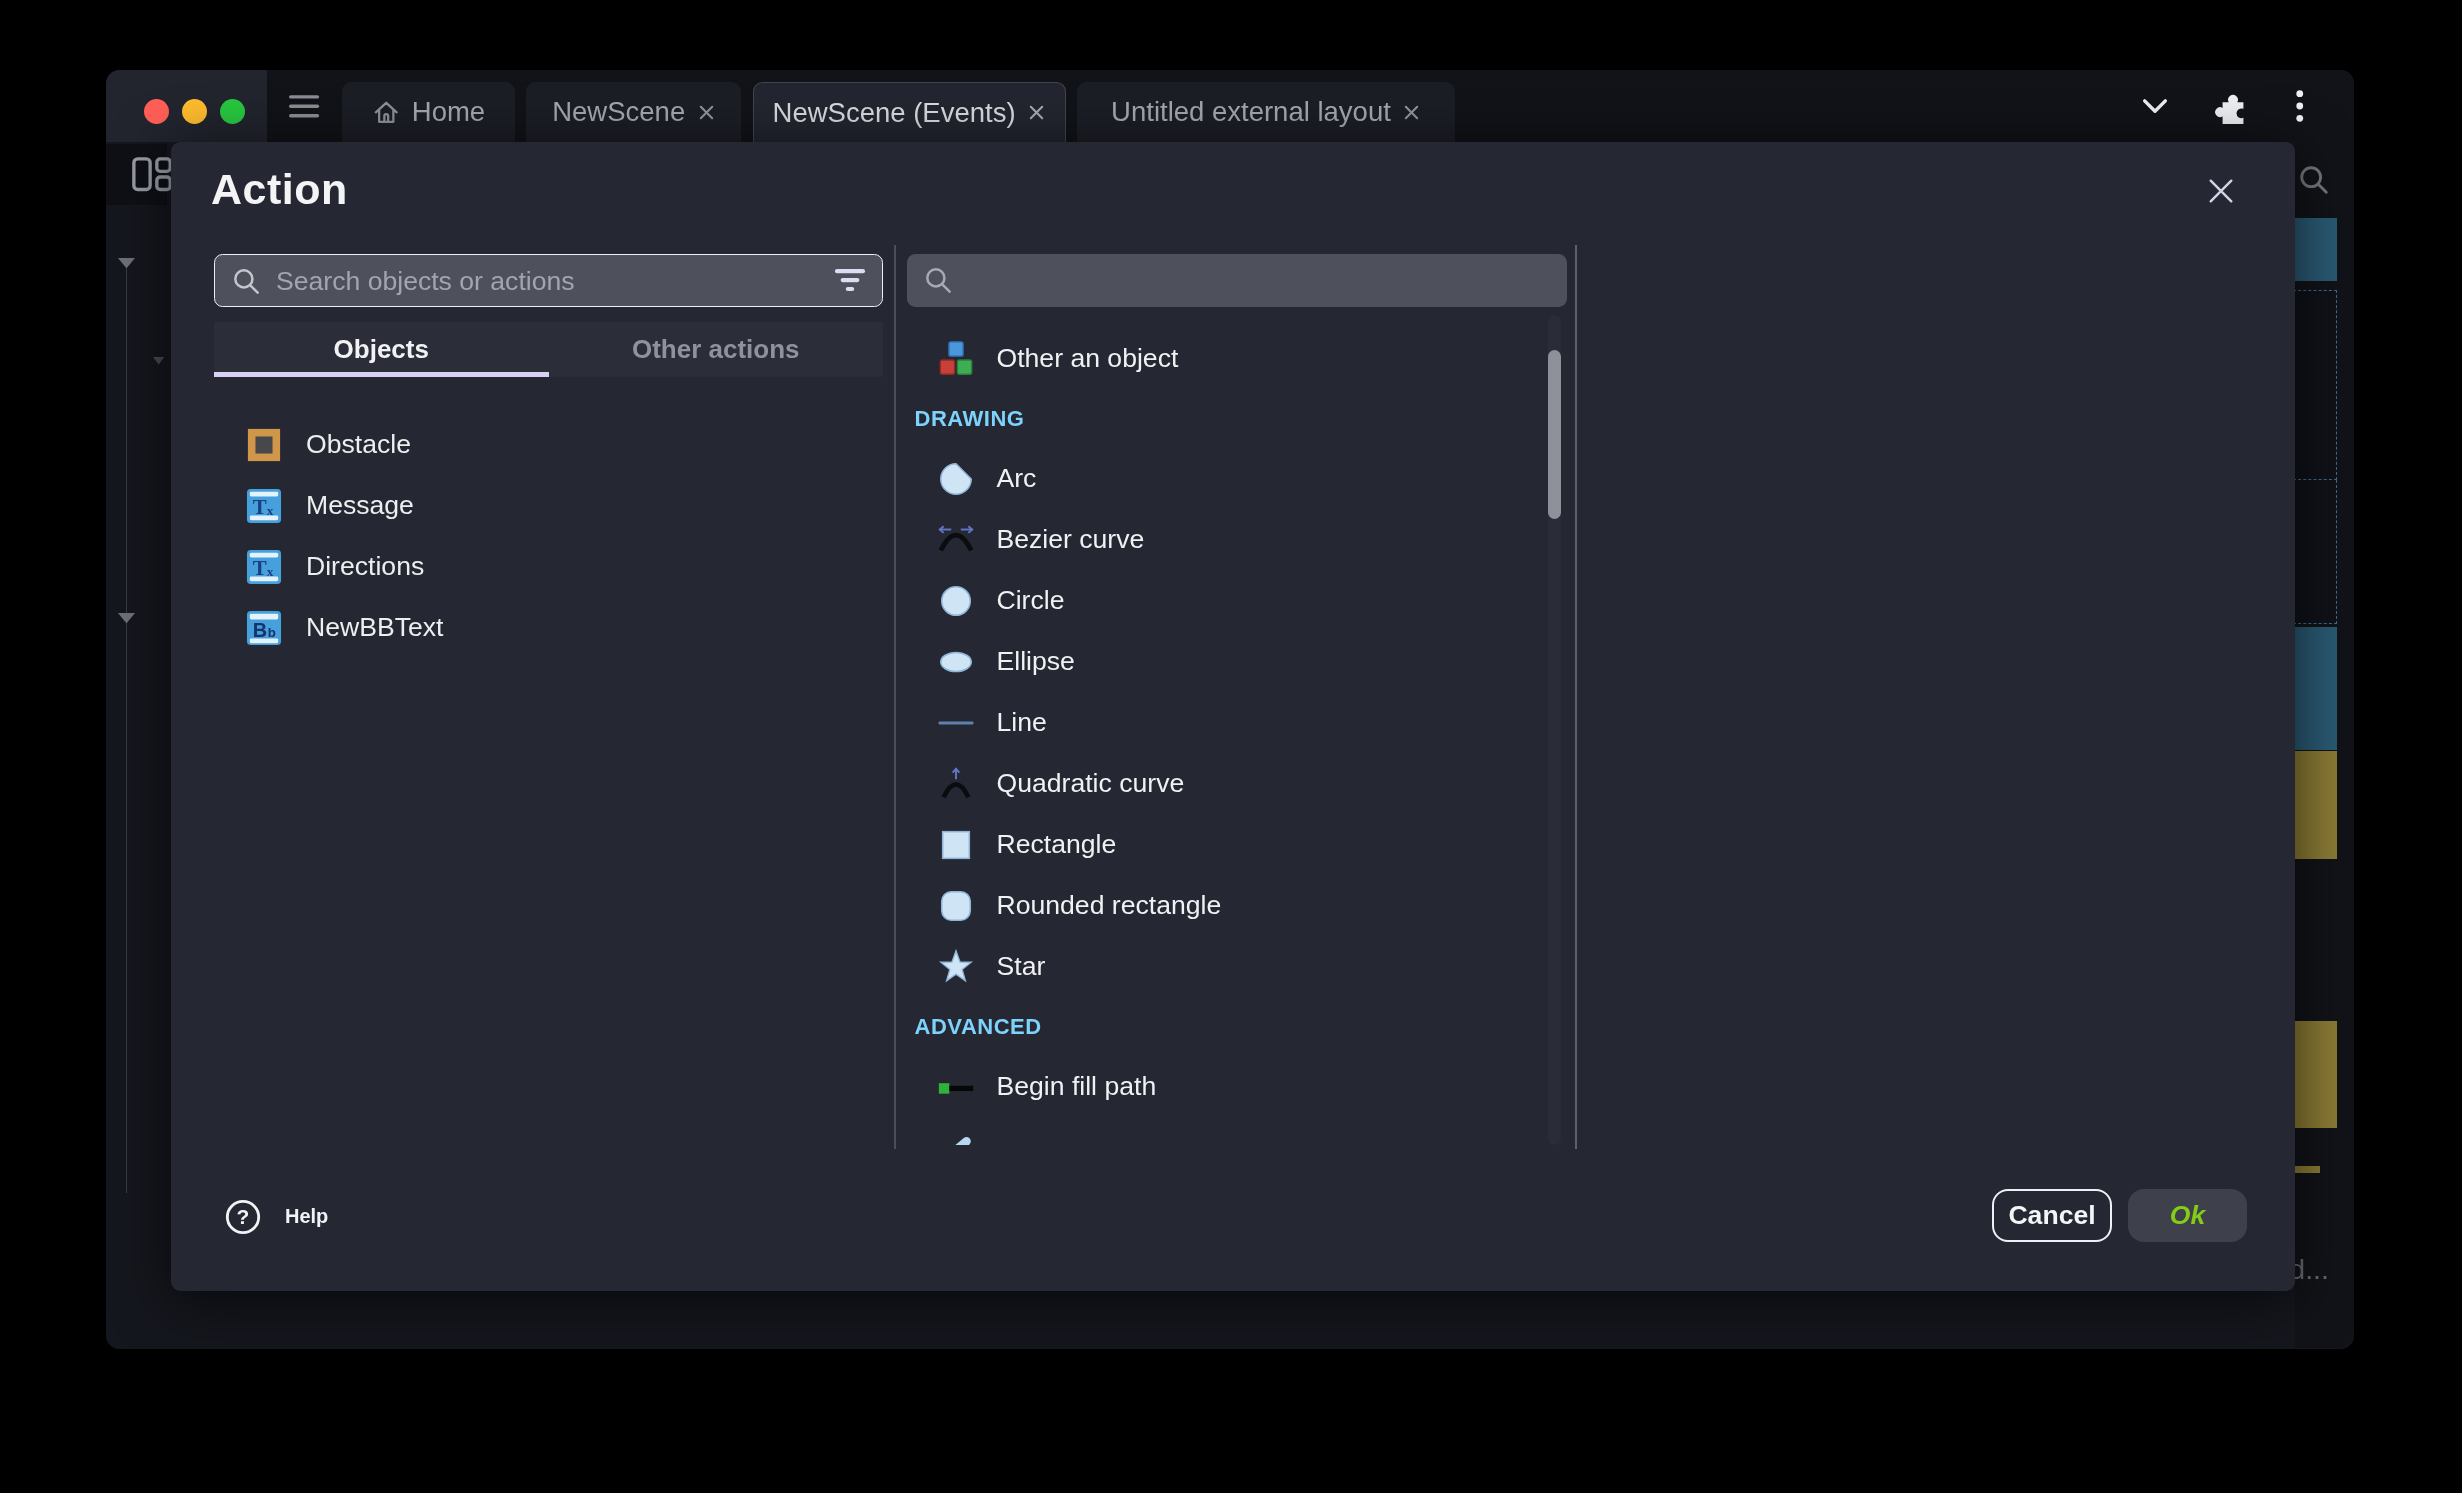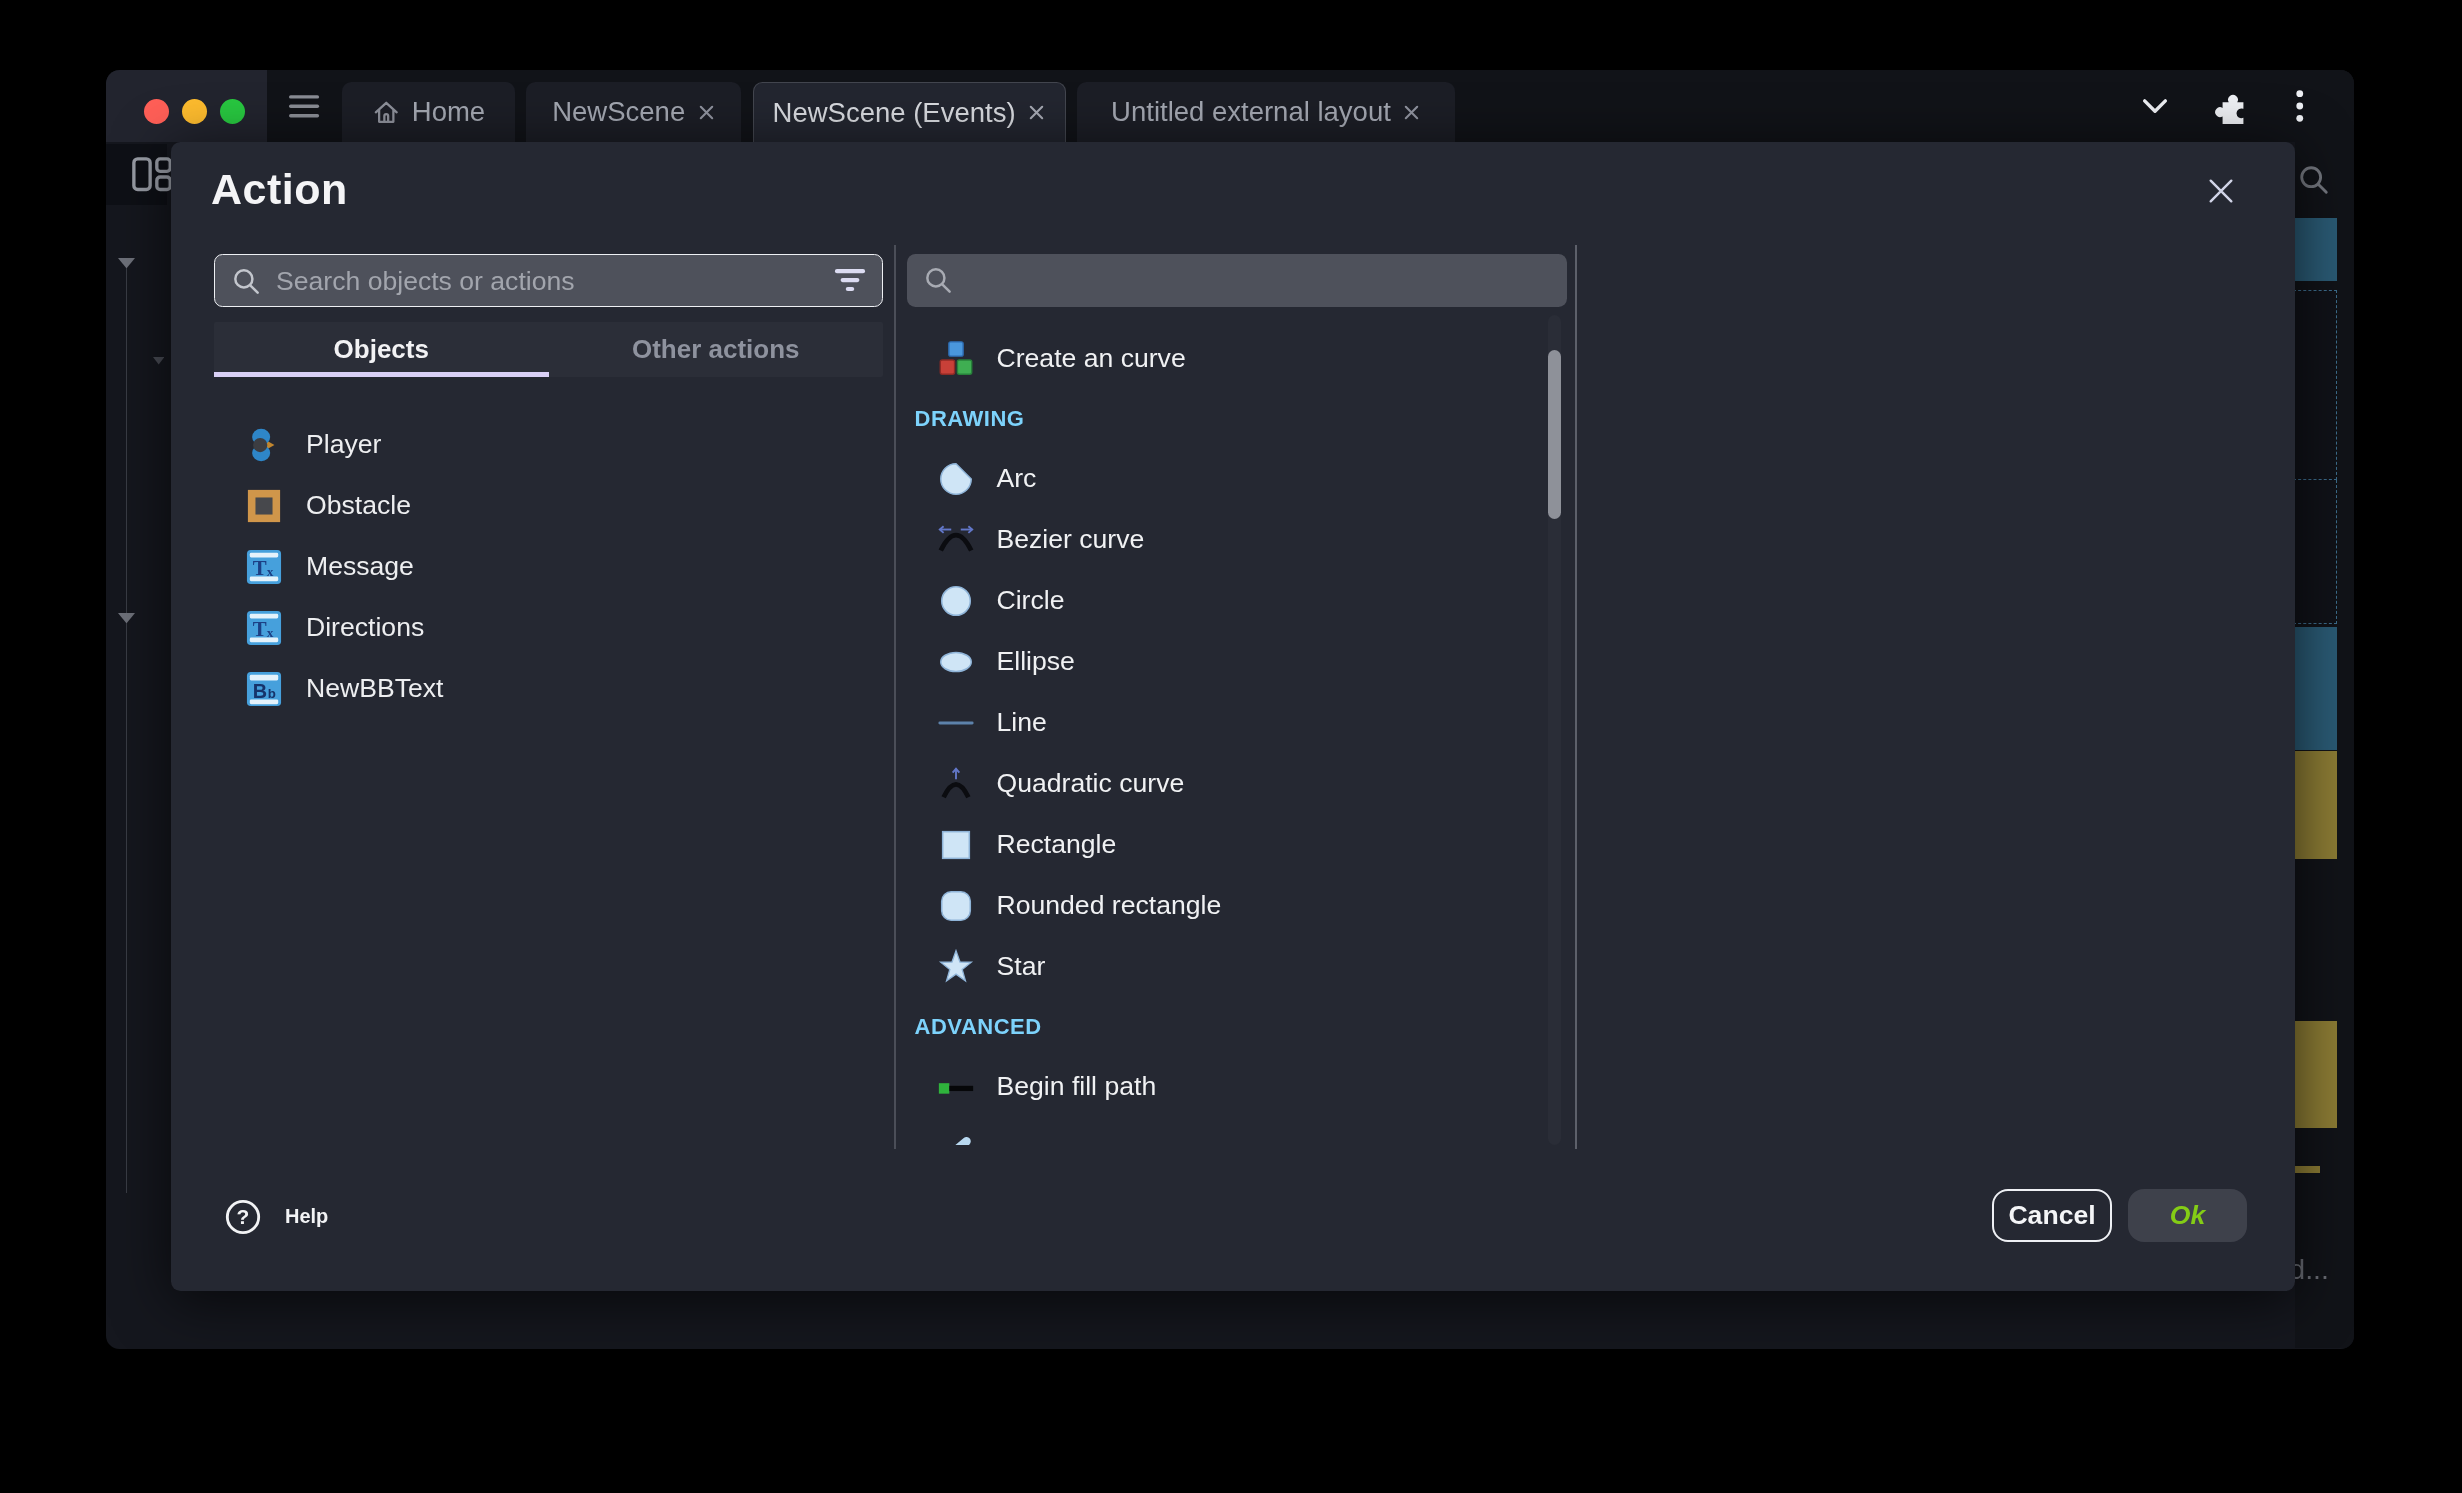--- a/index.html
+++ b/index.html
@@ -204,31 +204,20 @@
             <span>Objects</span>
           </div>
         <div class="obj-tab">
             <span>Other actions</span>
           </div>
       </div>
 
       <div class="obj-list">
         <div class="obj-row">
           <span class="obj-ic">
-            <svg width="38" height="38" viewBox="0 0 40 40">
-              <polygon points="17,12 31,20 17,28" fill="#c1862f"></polygon>
-              <ellipse cx="17" cy="11.5" rx="9.5" ry="8.5" fill="#2e86c8"></ellipse>
-              <ellipse cx="17" cy="28.5" rx="9.5" ry="8.5" fill="#2e86c8"></ellipse>
-              <circle cx="16" cy="20" r="7.5" fill="#3c3d42"></circle>
-            </svg>
-          </span>
-          <span class="obj-lb">Player</span>
-        </div>
-        <div class="obj-row">
-          <span class="obj-ic">
             <svg width="36" height="36" viewBox="0 0 38 38">
               <rect x="2" y="2" width="34" height="34" fill="#d0964a"></rect>
               <rect x="10" y="10" width="18" height="18" fill="#47484c"></rect>
             </svg>
           </span>
           <span class="obj-lb">Obstacle</span>
         </div>
         <div class="obj-row">
           <span class="obj-ic">
             <svg width="36" height="36" viewBox="0 0 38 38">
@@ -278,21 +267,21 @@
 
       <div class="act-list">
         <div class="act-row">
           <span class="act-ic">
             <svg width="40" height="40" viewBox="0 0 42 42">
               <rect x="13.5" y="3" width="15" height="15" rx="2" fill="#4a97dc" stroke="#2d6bb0" stroke-width="1.5"></rect>
               <rect x="4.5" y="22" width="15" height="15" rx="2" fill="#c84038" stroke="#8e2a25" stroke-width="1.5"></rect>
               <rect x="22.5" y="22" width="15" height="15" rx="2" fill="#3fae52" stroke="#27803a" stroke-width="1.5"></rect>
             </svg>
           </span>
-          <span class="act-lb">Create an curve</span>
+          <span class="act-lb">Other an object</span>
         </div>
         <div class="act-head">DRAWING</div>
         <div class="act-row">
           <span class="act-ic">
             <svg width="40" height="40" viewBox="0 0 42 42">
               <path d="M21,5 A16,16 0 1 0 37,21 Z" fill="#cfe5f6" stroke="#8fb4d8" stroke-width="1.6"></path>
             </svg>
           </span>
           <span class="act-lb">Arc</span>
         </div>

